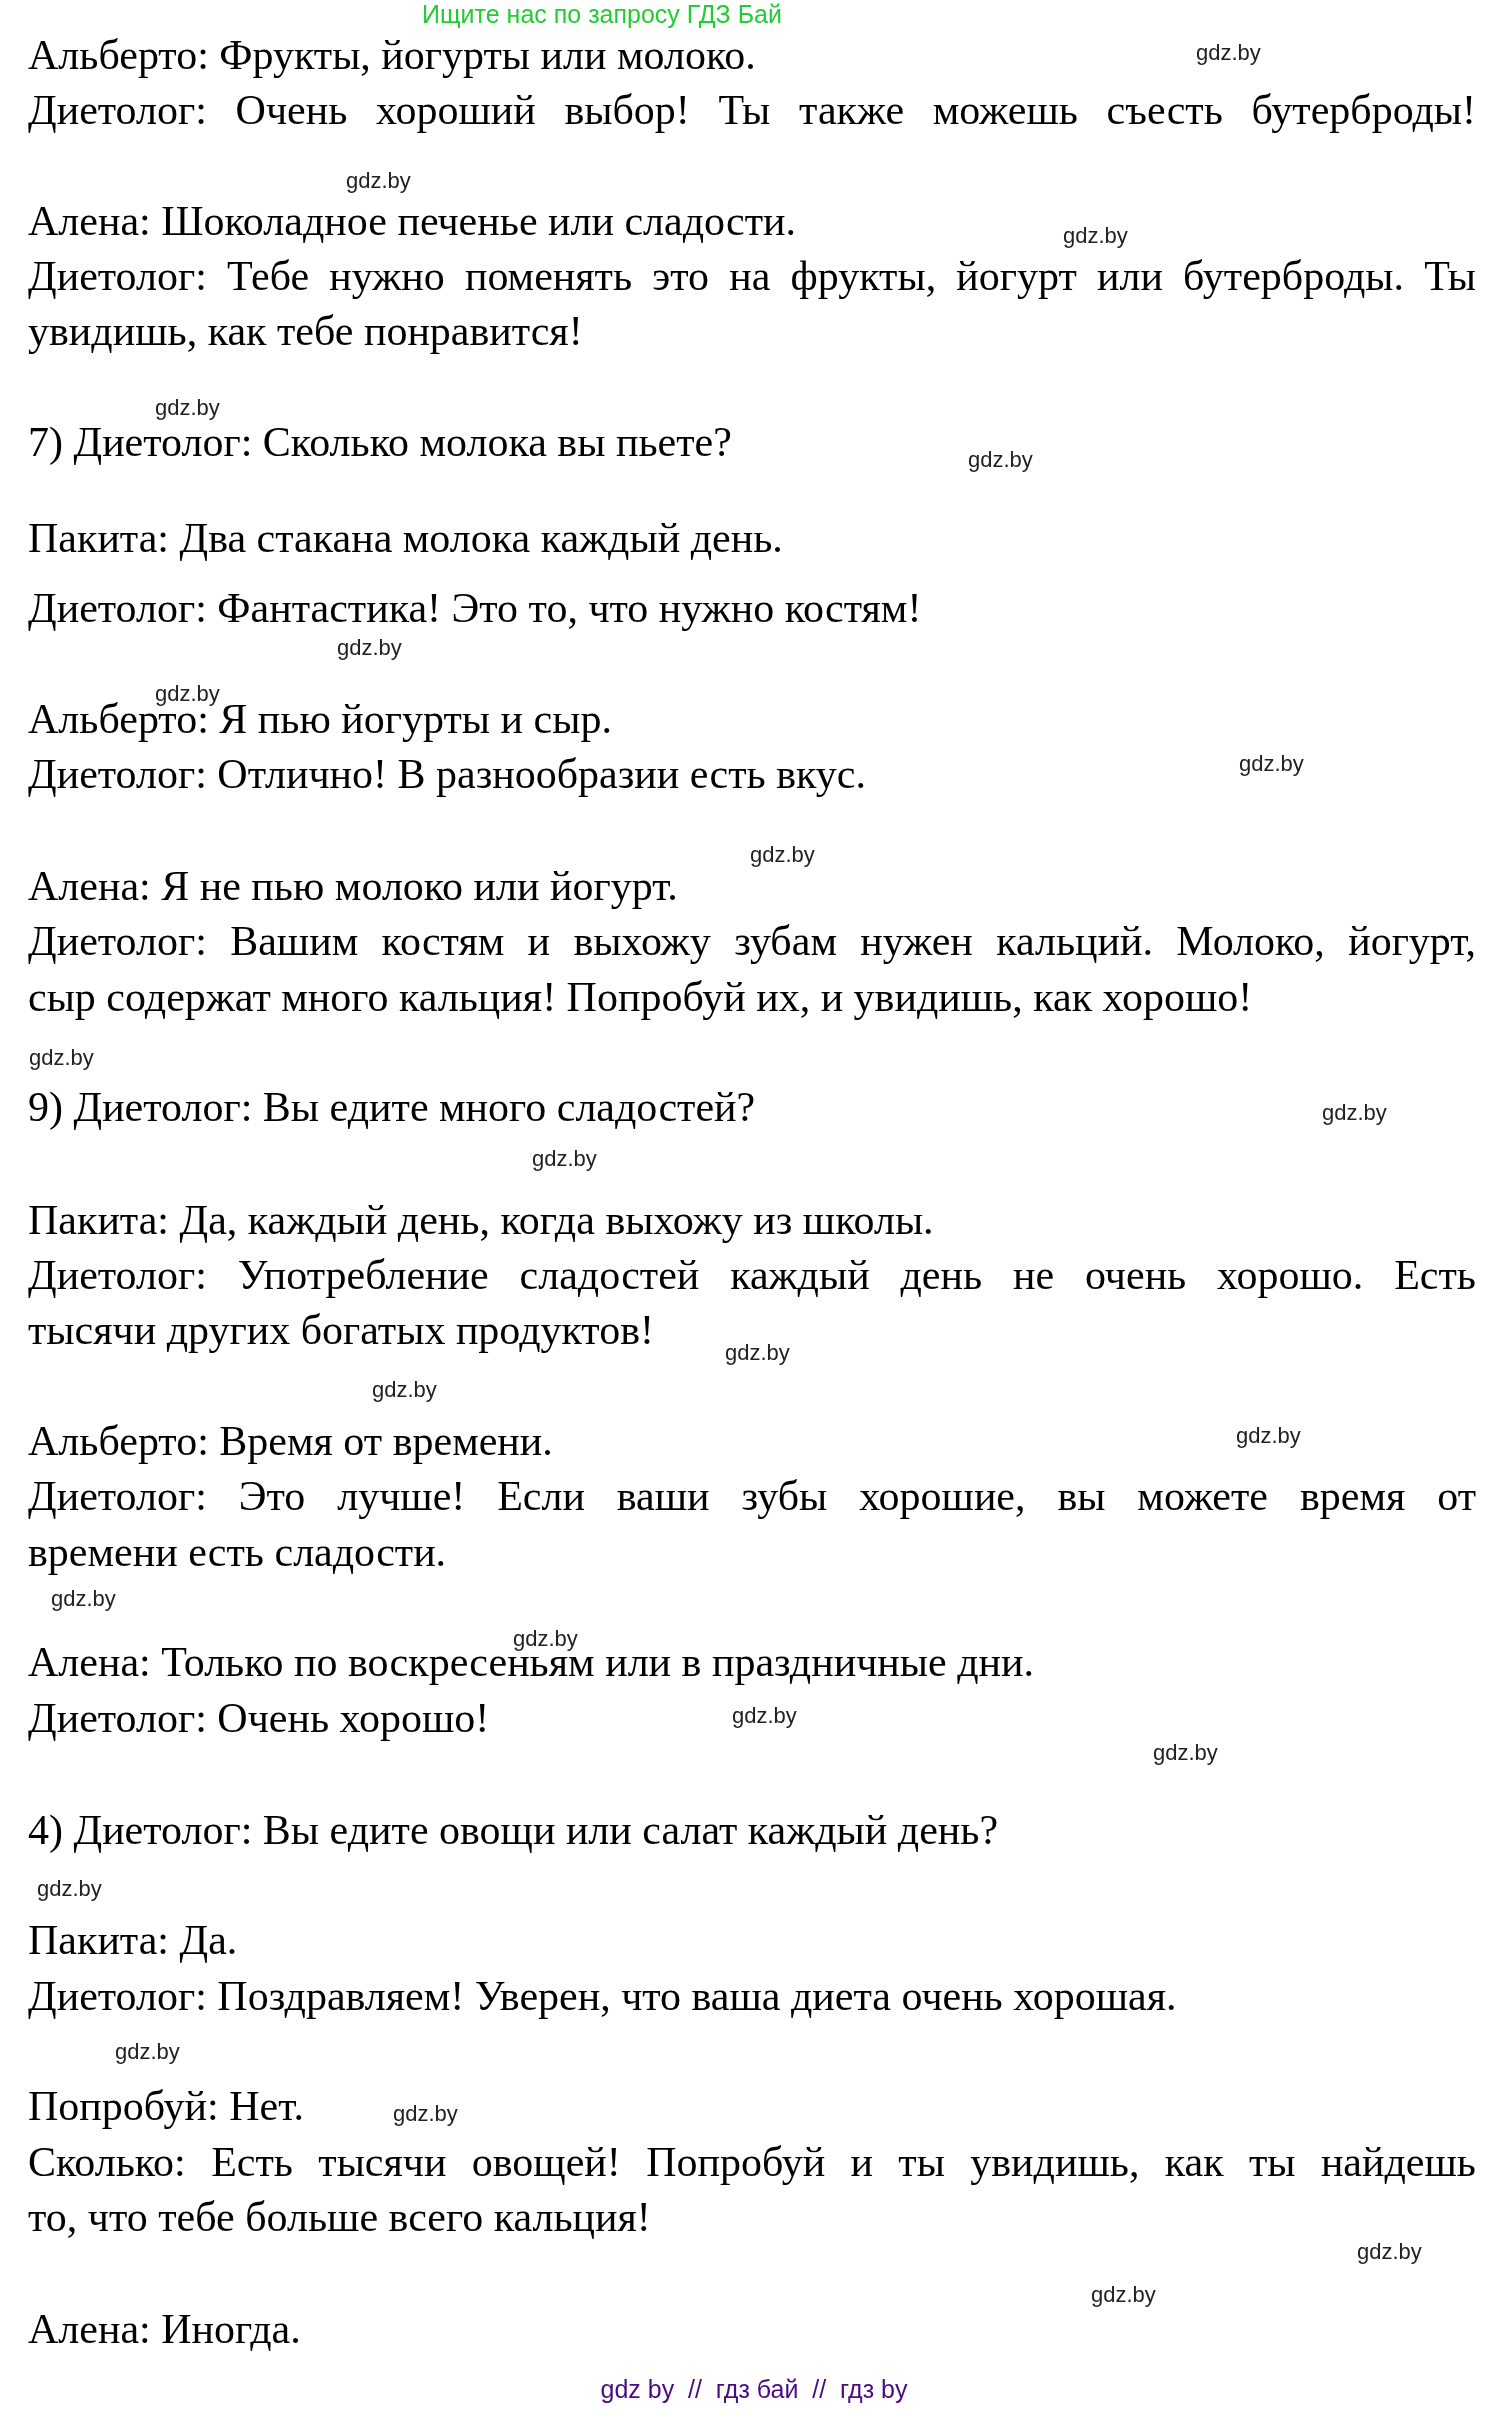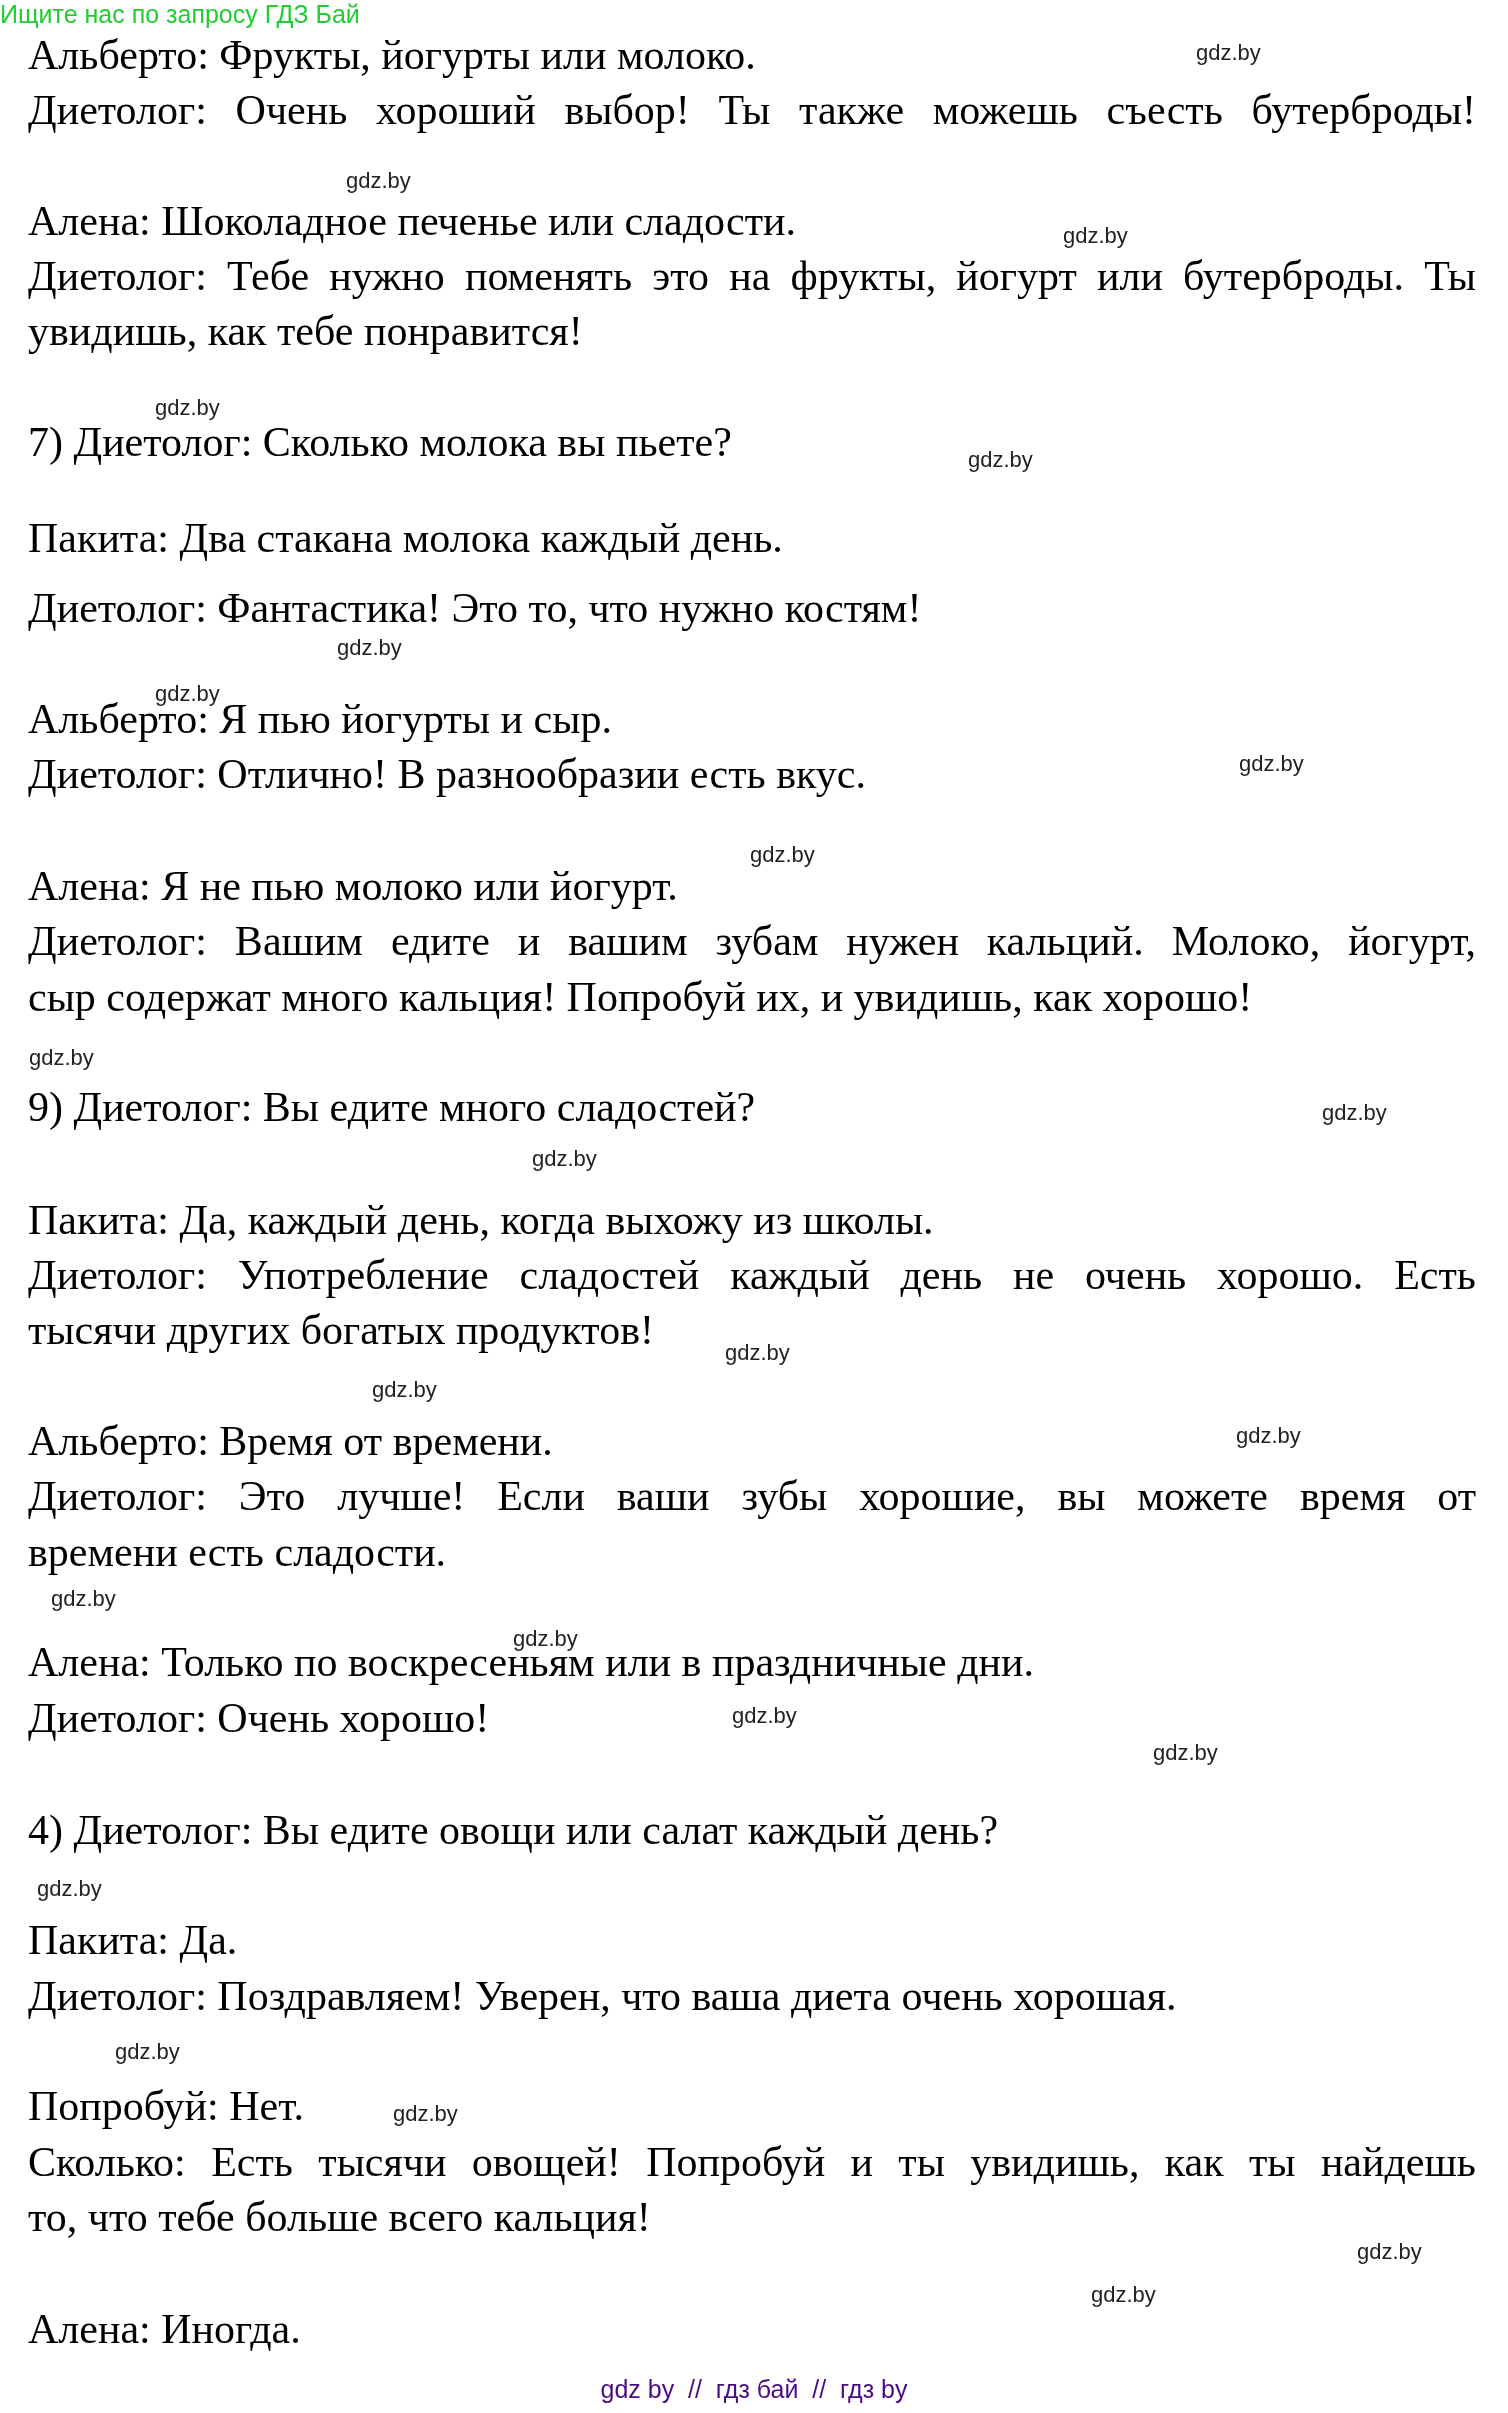--- a/index.html
+++ b/index.html
@@ -1,18 +1,18 @@
 <!DOCTYPE html>
 <html style="font-size:12.3px"><head>
 <meta charset="utf-8">
 <style>
   html, body { margin: 0; padding: 0; background: #ffffff; }
   body { width: 1508px; height: 2413px; position: relative; overflow: hidden; }
   .header {
-    position: absolute; left: 0; top: 0; width: 1204px; text-align: left;
+    position: absolute; left: 0; top: 0; width: 1204px; text-align: center;
     font-family: "Liberation Sans", "DejaVu Sans", sans-serif; font-size: 25px;
     line-height: 28px; color: #22cc33;
   }
   .footer {
     position: absolute; left: 0; top: 2374px; width: 1508px; text-align: center;
     font-family: "Liberation Sans", "DejaVu Sans", sans-serif; font-size: 25px;
     line-height: 31px; color: #4b0c82; white-space: pre;
   }
   .line {
     position: absolute; left: 28px;
@@ -37,21 +37,21 @@
 <div class="line just" style="top:86px">Диетолог: Очень хороший выбор! Ты также можешь съесть бутерброды!</div>
 <div class="line" style="top:197px">Алена: Шоколадное печенье или сладости.</div>
 <div class="line just" style="top:252px">Диетолог: Тебе нужно поменять это на фрукты, йогурт или бутерброды. Ты</div>
 <div class="line" style="top:307px">увидишь, как тебе понравится!</div>
 <div class="line" style="top:418px">7) Диетолог: Сколько молока вы пьете?</div>
 <div class="line" style="top:514px">Пакита: Два стакана молока каждый день.</div>
 <div class="line" style="top:584px">Диетолог: Фантастика! Это то, что нужно костям!</div>
 <div class="line" style="top:695px">Альберто: Я пью йогурты и сыр.</div>
 <div class="line" style="top:750px">Диетолог: Отлично! В разнообразии есть вкус.</div>
 <div class="line" style="top:862px">Алена: Я не пью молоко или йогурт.</div>
-<div class="line just" style="top:917px">Диетолог: Вашим едите и вашим зубам нужен кальций. Молоко, йогурт,</div>
+<div class="line just" style="top:917px">Диетолог: Вашим костям и выхожу зубам нужен кальций. Молоко, йогурт,</div>
 <div class="line" style="top:973px">сыр содержат много кальция! Попробуй их, и увидишь, как хорошо!</div>
 <div class="line" style="top:1083px">9) Диетолог: Вы едите много сладостей?</div>
 <div class="line" style="top:1196px">Пакита: Да, каждый день, когда выхожу из школы.</div>
 <div class="line just" style="top:1251px">Диетолог: Употребление сладостей каждый день не очень хорошо. Есть</div>
 <div class="line" style="top:1306px">тысячи других богатых продуктов!</div>
 <div class="line" style="top:1417px">Альберто: Время от времени.</div>
 <div class="line just" style="top:1472px">Диетолог: Это лучше! Если ваши зубы хорошие, вы можете время от</div>
 <div class="line" style="top:1528px">времени есть сладости.</div>
 <div class="line" style="top:1638px">Алена: Только по воскресеньям или в праздничные дни.</div>
 <div class="line" style="top:1694px">Диетолог: Очень хорошо!</div>

